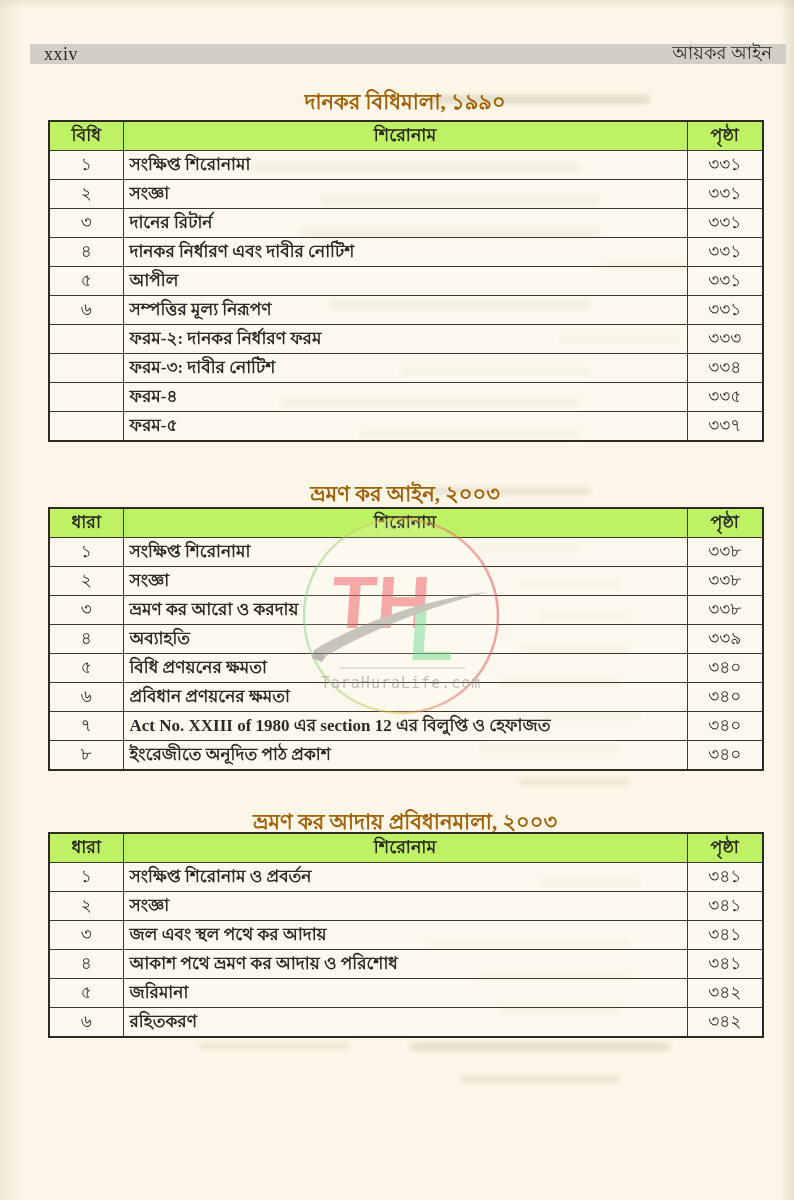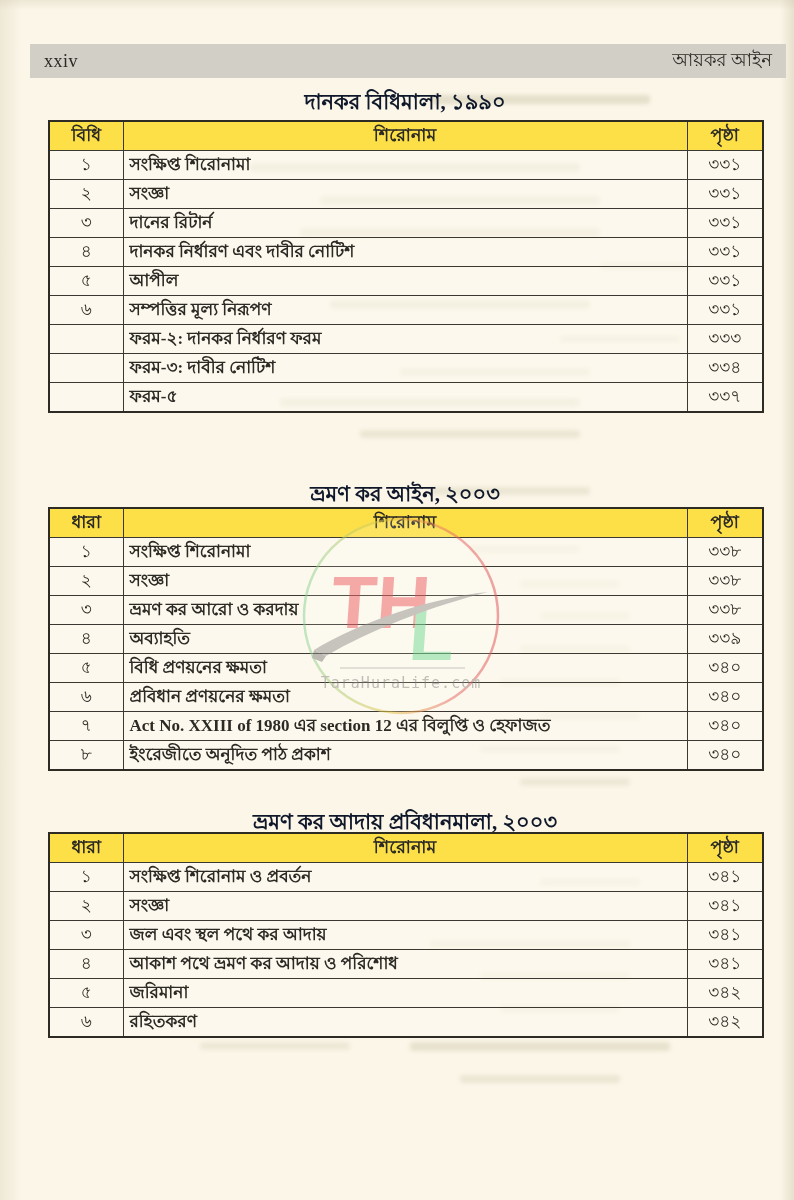--- a/index.html
+++ b/index.html
@@ -11,47 +11,47 @@
   }
   .page-shade{
     position:absolute;inset:0;pointer-events:none;
     background:
       linear-gradient(90deg, rgba(214,205,180,.35) 0px, rgba(251,246,232,0) 22px),
       linear-gradient(270deg, rgba(205,196,170,.45) 0px, rgba(251,246,232,0) 14px),
       linear-gradient(180deg, rgba(216,208,185,.4) 0px, rgba(251,246,232,0) 10px);
   }
   
   .header-bar{
-    position:absolute;left:30px;right:8px;top:44px;height:34px;
+    position:absolute;left:30px;right:8px;top:44px;height:20px;
     background:#d2cfc6;
     display:flex;align-items:center;justify-content:space-between;
     padding:0 14px;box-sizing:border-box;
     font-size:18px;
   }
   .header-bar .roman{font-family:"Liberation Serif",serif;letter-spacing:.5px;}
   
   .sec-title{
     position:absolute;left:48px;width:714px;text-align:center;
-    font-size:21px;font-weight:bold;color:#0f172a;
+    font-size:21px;font-weight:bold;color:#a16207;
   }
   
   table.toc{
     position:absolute;left:48px;width:714px;
     border-collapse:collapse;table-layout:fixed;
     background:rgba(253,250,240,.6);
   }
   table.toc th,table.toc td{
     border:1.5px solid #3b3831;
     font-size:17px;line-height:1.1;
     padding:3px 6px;height:22px;
     overflow:hidden;white-space:nowrap;
   }
   table.toc{border:2.5px solid #2e2b25;}
   table.toc th{
-    background:#fde047;
+    background:#bef264;
     font-weight:bold;font-size:17.5px;
   }
   col.c-num{width:74px;} col.c-title{width:564px;} col.c-page{width:76px;}
   td.num,td.page,th{text-align:center;}
   td.title{text-align:left;padding-left:12px;font-weight:bold;}
   
   .watermark{
     position:absolute;left:300px;top:510px;width:202px;height:212px;
     opacity:.55;pointer-events:none;z-index:5;
   }
@@ -151,20 +151,25 @@
         <td class="title">ফরম-২: দানকর নির্ধারণ ফরম</td>
         <td class="page">৩৩৩</td>
       </tr>
       <tr>
         <td class="num"></td>
         <td class="title">ফরম-৩: দাবীর নোটিশ</td>
         <td class="page">৩৩৪</td>
       </tr>
       <tr>
         <td class="num"></td>
+        <td class="title">ফরম-৪</td>
+        <td class="page">৩৩৫</td>
+      </tr>
+      <tr>
+        <td class="num"></td>
         <td class="title">ফরম-৫</td>
         <td class="page">৩৩৭</td>
       </tr>
     </tbody>
 </table>
 
 <div class="sec-title" style="top:478px">ভ্রমণ কর আইন, ২০০৩</div>
 <table class="toc" style="top:507px">
   <colgroup>
       <col class="c-num">

